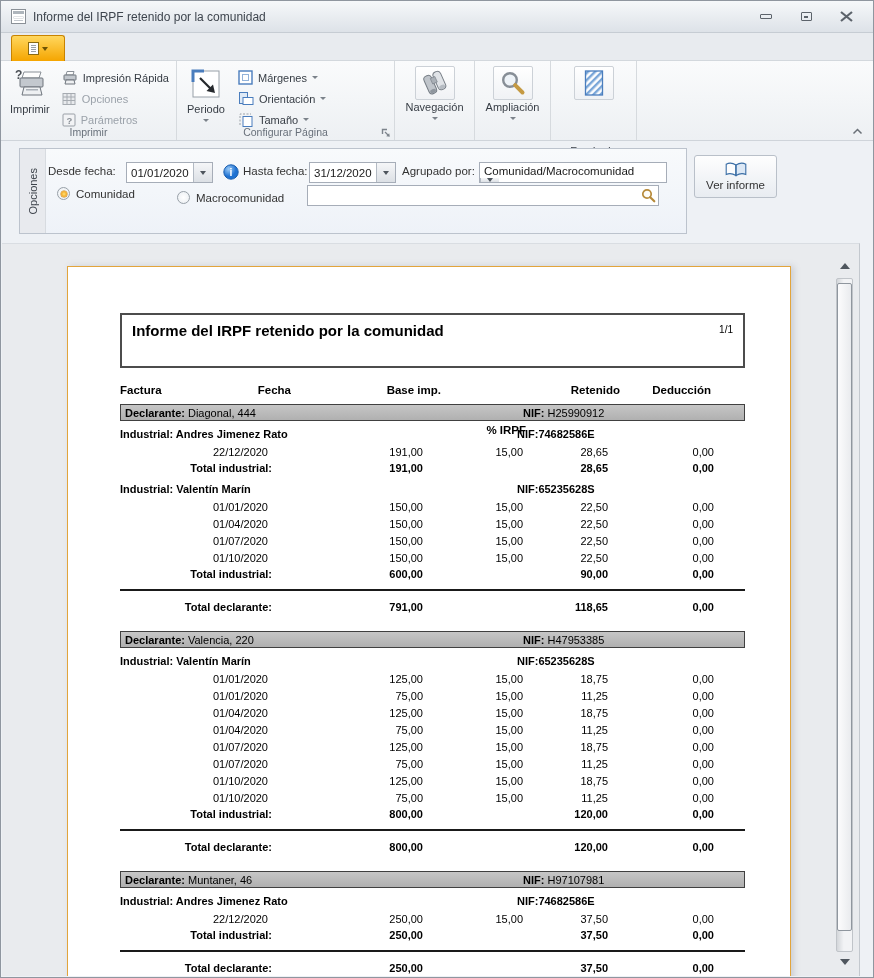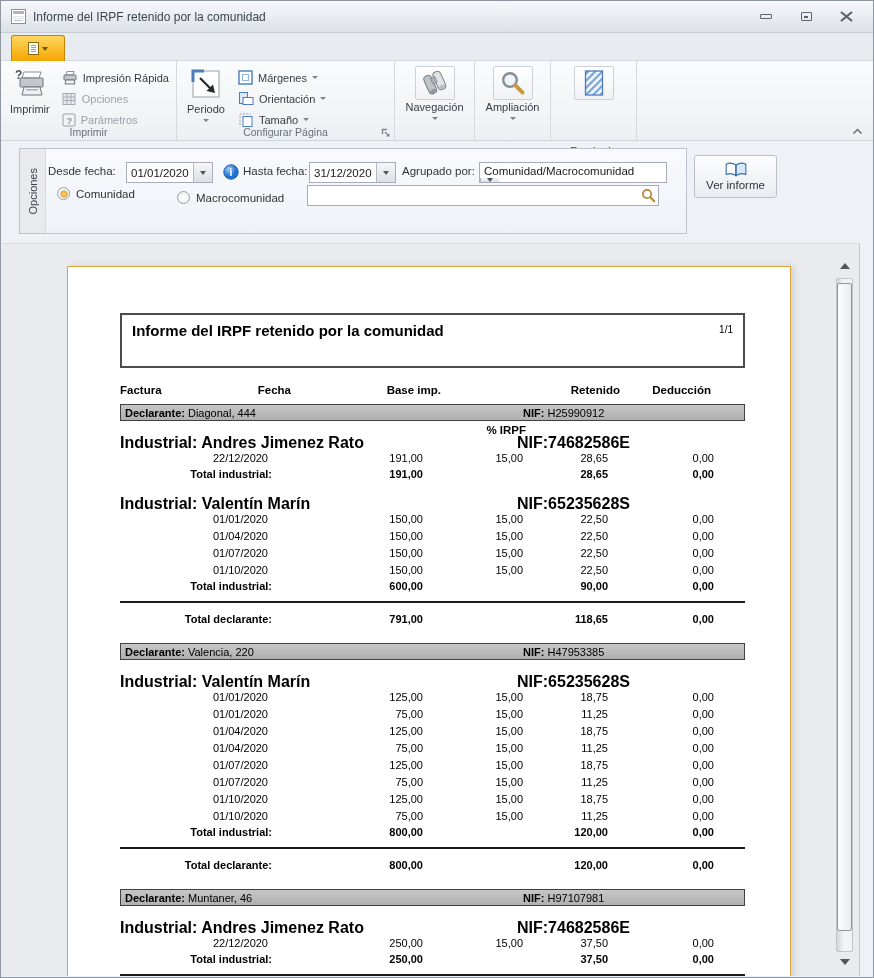--- a/index.html
+++ b/index.html
@@ -106,21 +106,21 @@
   .rpt-info-row .grp { position:absolute; white-space:nowrap; }
   .rpt-info-row b { margin-right:5px; }
   .rpt-cols { position:relative; height:15px; margin-top:16px; font-size:11.5px; font-weight:bold; }
   .rpt-cols span { position:absolute; white-space:nowrap; }
   .decl-section { margin-top:5px; margin-bottom:16px; }
   .decl-bar { height:17px; background:linear-gradient(#c6c6c6,#b0b0b0); border:1px solid #404040;
     position:relative; font-size:11px; display:flex; align-items:center; padding-left:4px; }
   .decl-bar .b-lbl { font-weight:bold; }
   .bar-nif { position:absolute; left:402px; }
   .bar-nif .b-lbl { font-weight:bold; }
-  .ind-line { position:relative; margin-top:13px; height:15px; font-size:16px; font-weight:bold; }
+  .ind-line { position:relative; margin-top:7px; height:15px; font-size:11px; font-weight:bold; }
   .ind-nif { position:absolute; left:397px; }
   .rrow { display:grid; grid-template-columns:52px 100px 155px 100px 85px 135px;
     height:17px; align-items:center; font-size:11px; }
   .rrow .c2,.rrow .c3,.rrow .c4,.rrow .c5 { text-align:right; padding-right:4px; }
   .rrow .c6 { text-align:right; padding-right:33px; }
   .rrow .c1c2 { grid-column:1 / span 2; text-align:right; font-weight:bold; }
   .rrow.trow { font-weight:bold; height:16px; }
   .divider { height:0; border-top:2px solid #1a1a1a; margin-top:7px; }
   .rrow.tdecl { margin-top:8px; }
 

